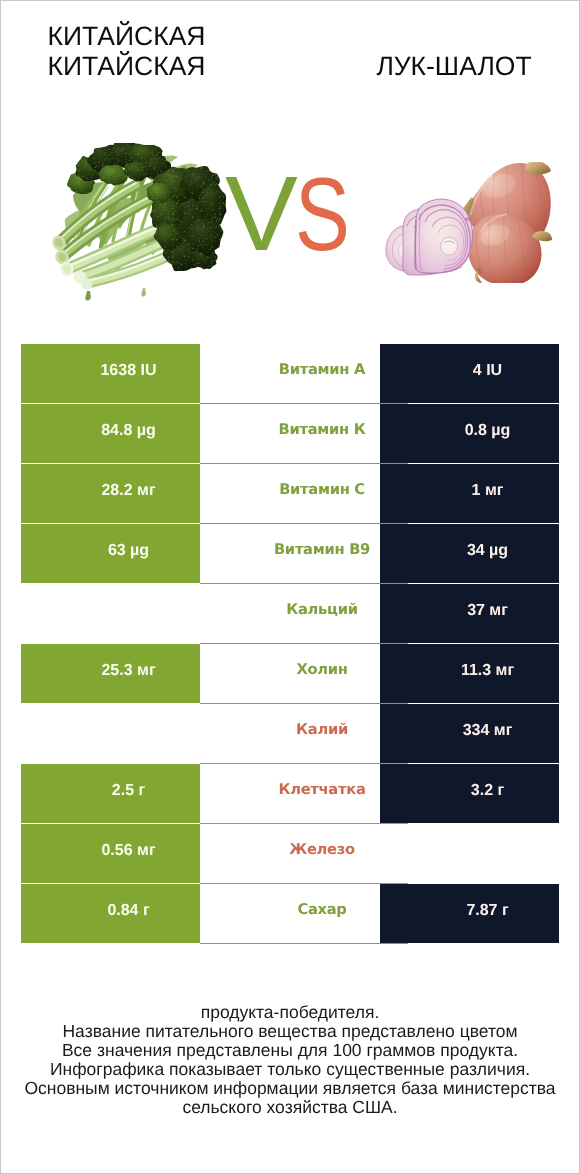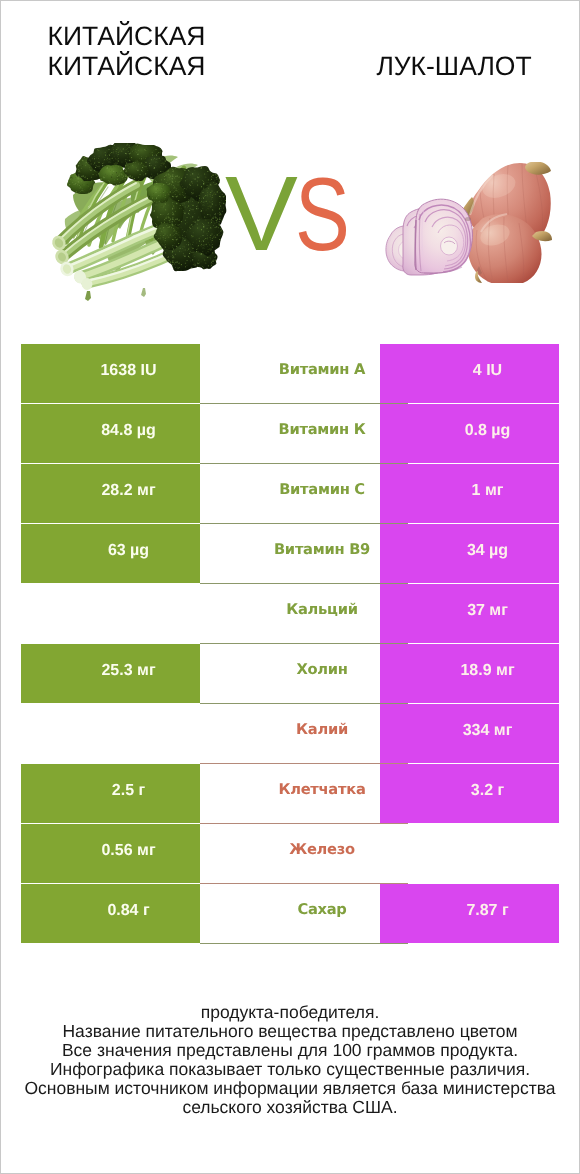--- a/index.html
+++ b/index.html
@@ -64,21 +64,21 @@
     font-family:"Liberation Sans", sans-serif;
     font-size:16px;
   }
   .cell.mid {
     font-family:"DejaVu Sans", sans-serif;
     font-size:14.7px;
     letter-spacing:-0.28px;
   }
   .cell.left  { left:0px;   width:179px; color:#fbfdee; background:#82a632; }
   .cell.mid   { left:179px; width:208px; height:60px; background:#ffffff; border-top:0; border-bottom:1px solid #8c986a; }
-  .cell.right { left:359px; width:179px; color:#fdf0ea; background:#d946ef; }
+  .cell.right { left:359px; width:179px; color:#fdf0ea; background:#0f172a; }
   .cell.mid.green  { color:#81a03e; }
   .cell.mid.orange { color:#cb6c53; }
   .cell.mid.bo { border-bottom-color:#b58a7a; }
 
   
   #footer {
     position:absolute; left:0; top:1002px; width:578px;
     text-align:center;
     font-family:"Liberation Sans", sans-serif;
     font-size:17.5px;
@@ -741,21 +741,21 @@
         </div>
       </div>
       <div class="row">
         <div class="cell left">
           <span>25.3 мг</span>
         </div>
         <div class="cell mid green">
           <span>Холин</span>
         </div>
         <div class="cell right">
-          <span>18.9 мг</span>
+          <span>11.3 мг</span>
         </div>
       </div>
       <div class="row">
         <div class="cell mid orange bo">
           <span>Калий</span>
         </div>
         <div class="cell right">
           <span>334 мг</span>
         </div>
       </div>

